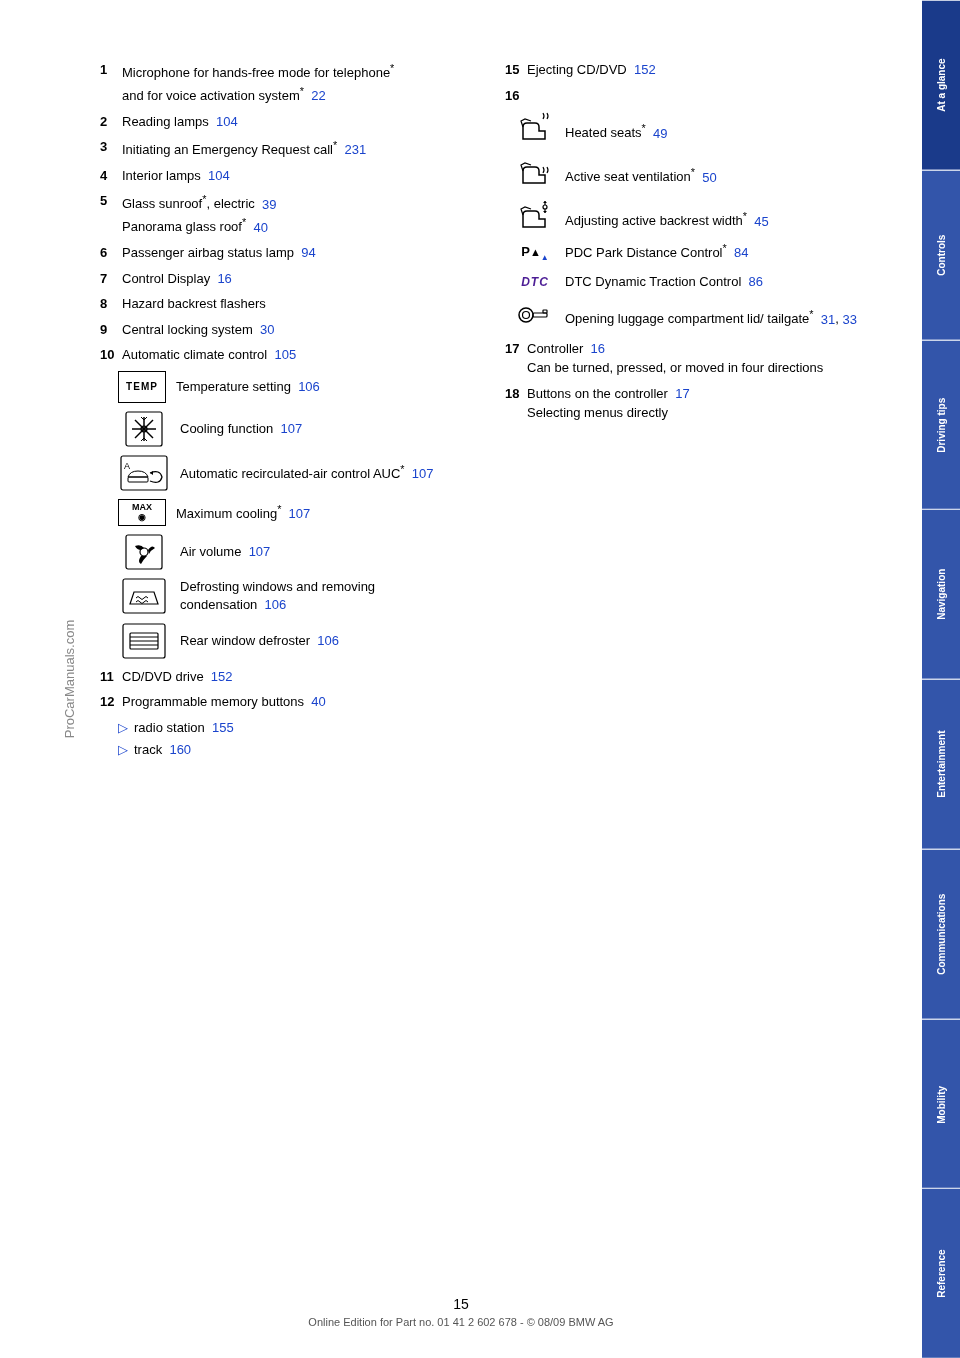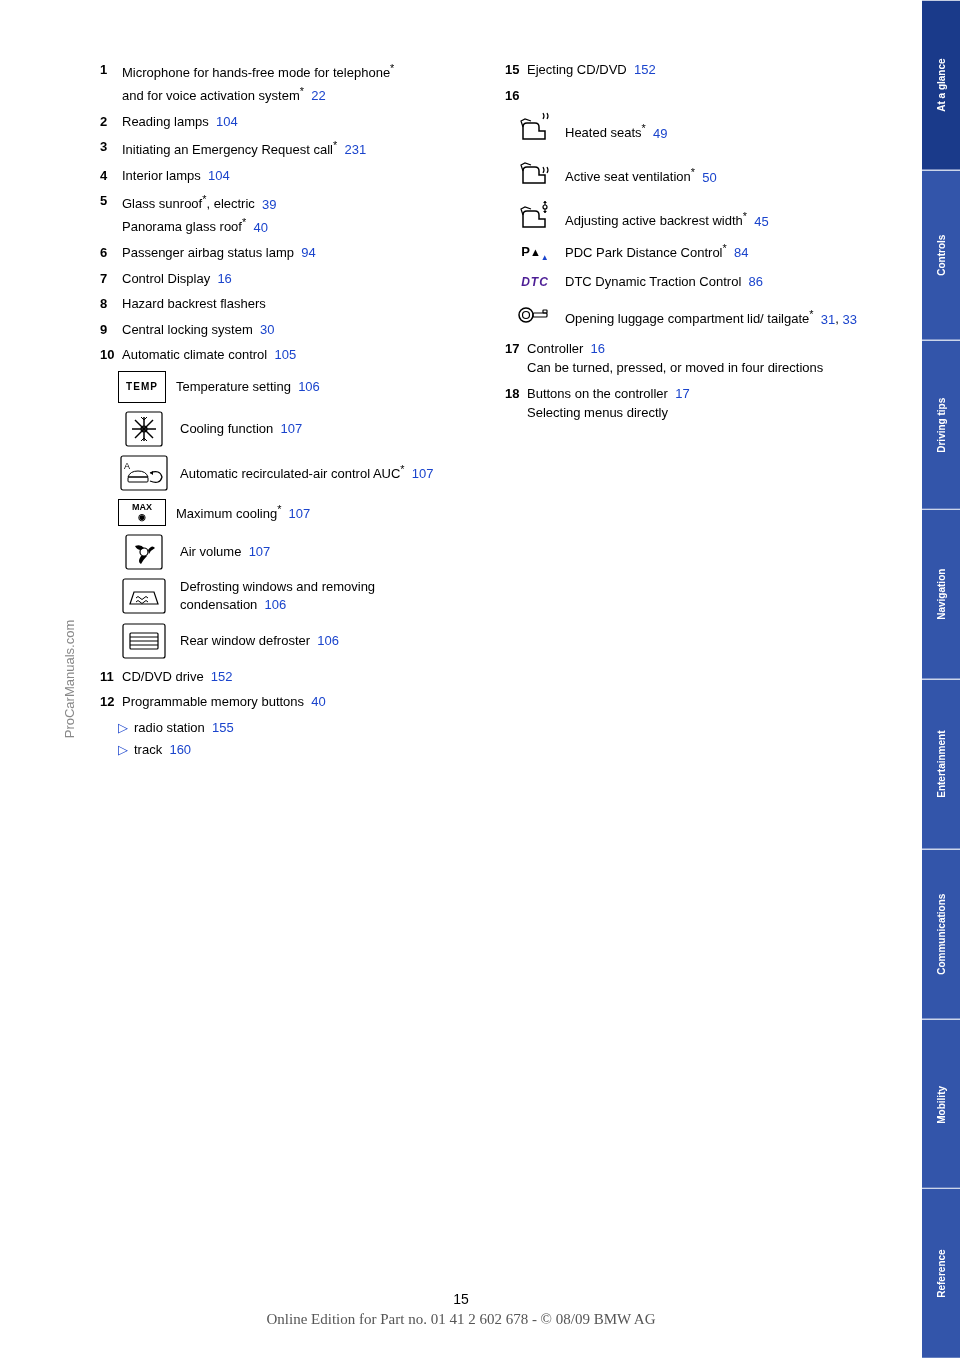--- a/index.html
+++ b/index.html
@@ -193,23 +193,22 @@
       font-size: 12px;
       color: #000;
     }
 
     .page-num {
       font-size: 14px;
       margin-bottom: 4px;
     }
 
     .footer-text {
-      font-size: 15px;
+      font-size: 11px;
       color: #555;
-      font-family: Liberation Serif, serif;
     }
 
     
     svg {
       display: inline-block;
     }
 
     .dtc-box {
       font-size: 12px;
       font-weight: bold;

